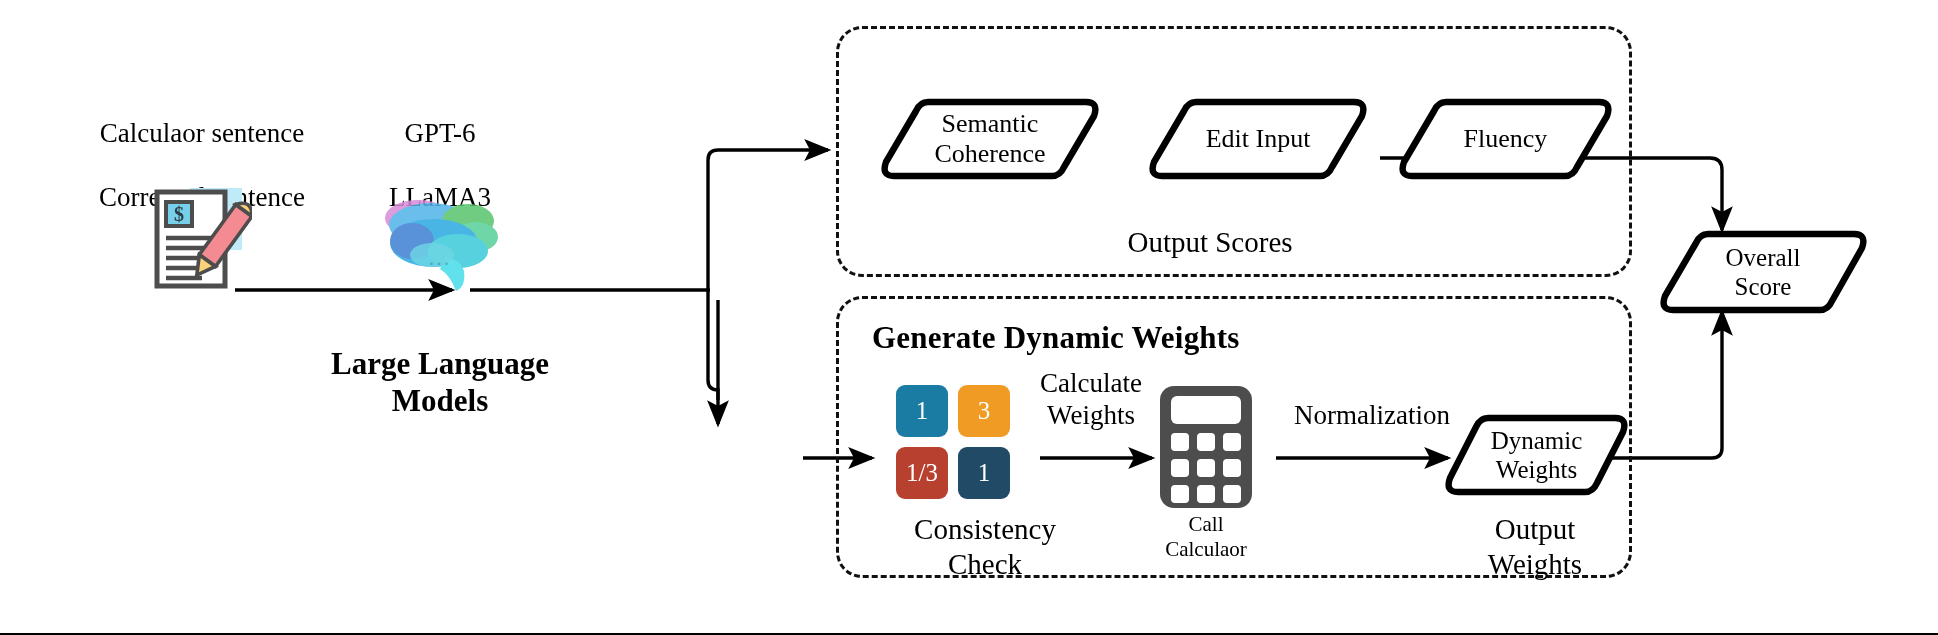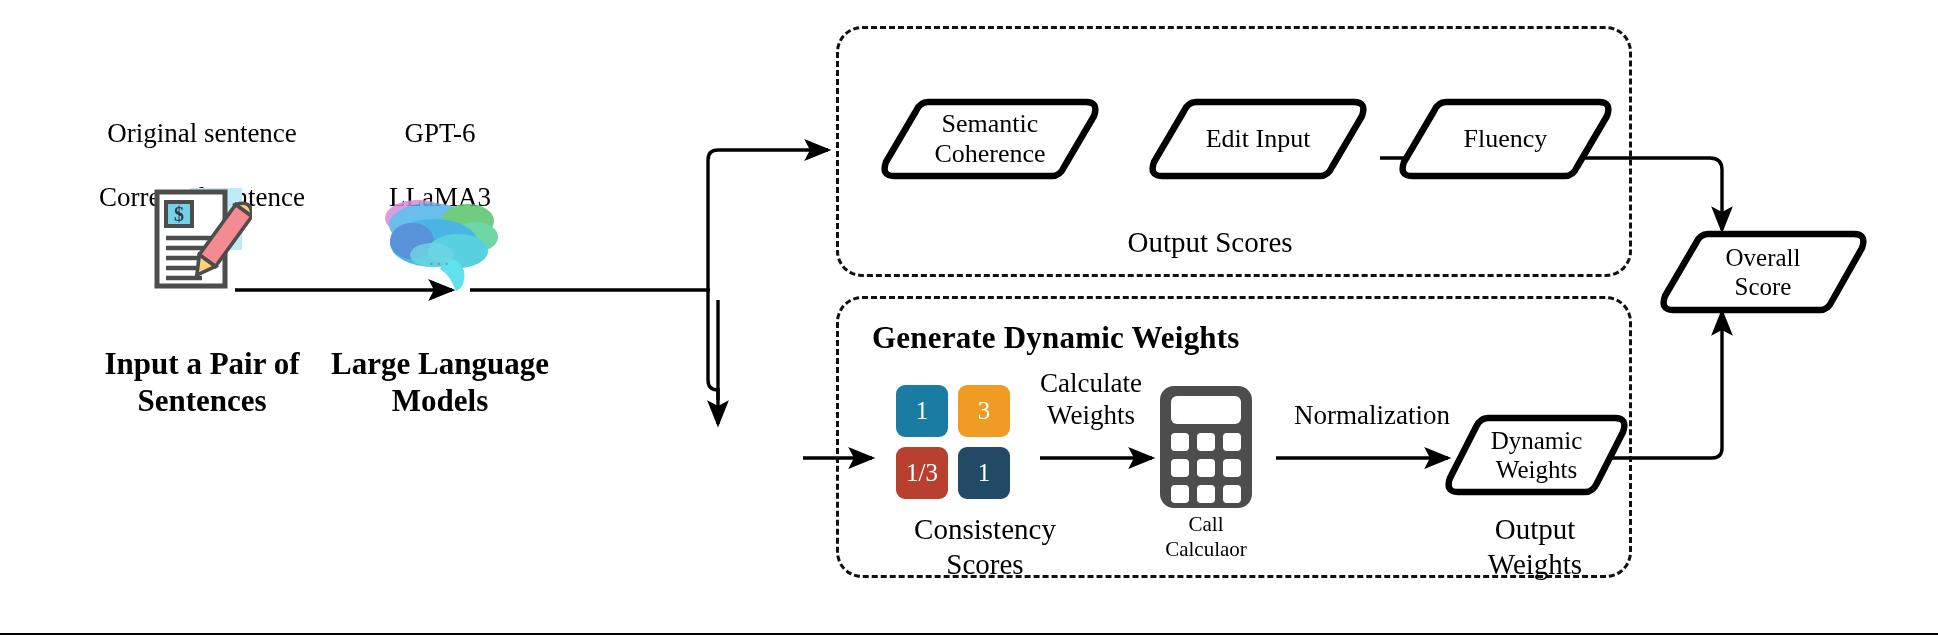--- a/index.html
+++ b/index.html
@@ -86,21 +86,21 @@
     <path d="M1040,458 L1152,458" stroke="#000" stroke-width="3.4" fill="none" marker-end="url(#ah)"></path>
 
     <path d="M1276,458 L1448,458" stroke="#000" stroke-width="3.4" fill="none" marker-end="url(#ah)"></path>
 
     <path d="M1380,158 L1710,158 Q1722,158 1722,170 L1722,230" stroke="#000" stroke-width="3.4" fill="none" marker-end="url(#ah)"></path>
 
     <path d="M1560,458 L1712,458 Q1722,458 1722,448 L1722,312" stroke="#000" stroke-width="3.4" fill="none" marker-end="url(#ah)"></path>
   </svg>
 
   <div class="ctext" style="left:52px;top:86px;width:300px;font-size:27px;">
-    <div>Original sentence</div>
+    <div>Calculaor sentence</div>
     <div>Corrected sentence</div>
   </div>
 
   <div class="docicon" style="left:140px;top:186px;">
     <svg viewBox="0 0 112 108" width="112" height="108">
       <rect x="50" y="2" width="52" height="62" fill="#bfeaf7"></rect>
       <rect x="17" y="6" width="68" height="94" fill="#ffffff" stroke="#4d4d4d" stroke-width="5"></rect>
       <rect x="26" y="16" width="26" height="24" fill="#76d0ea" stroke="#4d4d4d" stroke-width="4"></rect>
       <text x="39" y="35" font-family="'Liberation Serif',serif" font-size="20" font-weight="bold" fill="#2b3b46" text-anchor="middle">$</text>
       <g stroke="#4d4d4d" stroke-width="4.4" stroke-linecap="butt">
@@ -111,22 +111,20 @@
         <line x1="26" y1="92" x2="62" y2="92"></line>
       </g>
       <g transform="rotate(36 78 60)">
         <rect x="68" y="16" width="20" height="62" fill="#f58b92" stroke="#4d4d4d" stroke-width="3.6"></rect>
         <path d="M68,16 q10,-14 20,0 z" fill="#fbd27a" stroke="#4d4d4d" stroke-width="3.6"></path>
         <path d="M68,78 L78,96 L88,78 z" fill="#fbd27a" stroke="#4d4d4d" stroke-width="3.6"></path>
       </g>
     </svg>
   </div>
 
-  <div class="caption" style="left:52px;top:345px;width:300px;">Input a Pair of
-Sentences</div>
 
   <div class="ctext" style="left:320px;top:86px;width:240px;font-size:27px;">
     <div>GPT-6</div>
     <div>LLaMA3</div>
     <div style="font-size:22px;letter-spacing:2px;">...</div>
   </div>
 
   <div class="brain" style="left:376px;top:185px;">
     <svg viewBox="0 0 128 108" width="128" height="108">
       <g opacity="0.85">
@@ -176,21 +174,21 @@
   <div class="panel" style="left:836px;top:296px;width:790px;height:276px;"></div>
   <div class="panel-title" style="left:872px;top:320px;">Generate Dynamic Weights</div>
 
   <div class="matrix" style="left:896px;top:385px;">
     <div class="cell" style="background: rgb(26, 123, 163);">1</div>
     <div class="cell" style="background: rgb(239, 155, 36);">3</div>
     <div class="cell" style="background: rgb(184, 64, 47);">1/3</div>
     <div class="cell" style="background: rgb(32, 74, 102);">1</div>
   </div>
   <div class="small-label" style="left:860px;top:512px;width:250px;font-size:29px;">Consistency
-Scores</div>
+Check</div>
 
   <div class="edge-label" style="left:1016px;top:368px;width:150px;">Calculate
 Weights</div>
 
   <div class="calc" style="left:1160px;top:386px;">
     <div class="calc-screen"></div>
     <div class="calc-keys">
       <div class="key"></div>
       <div class="key"></div>
       <div class="key"></div>

